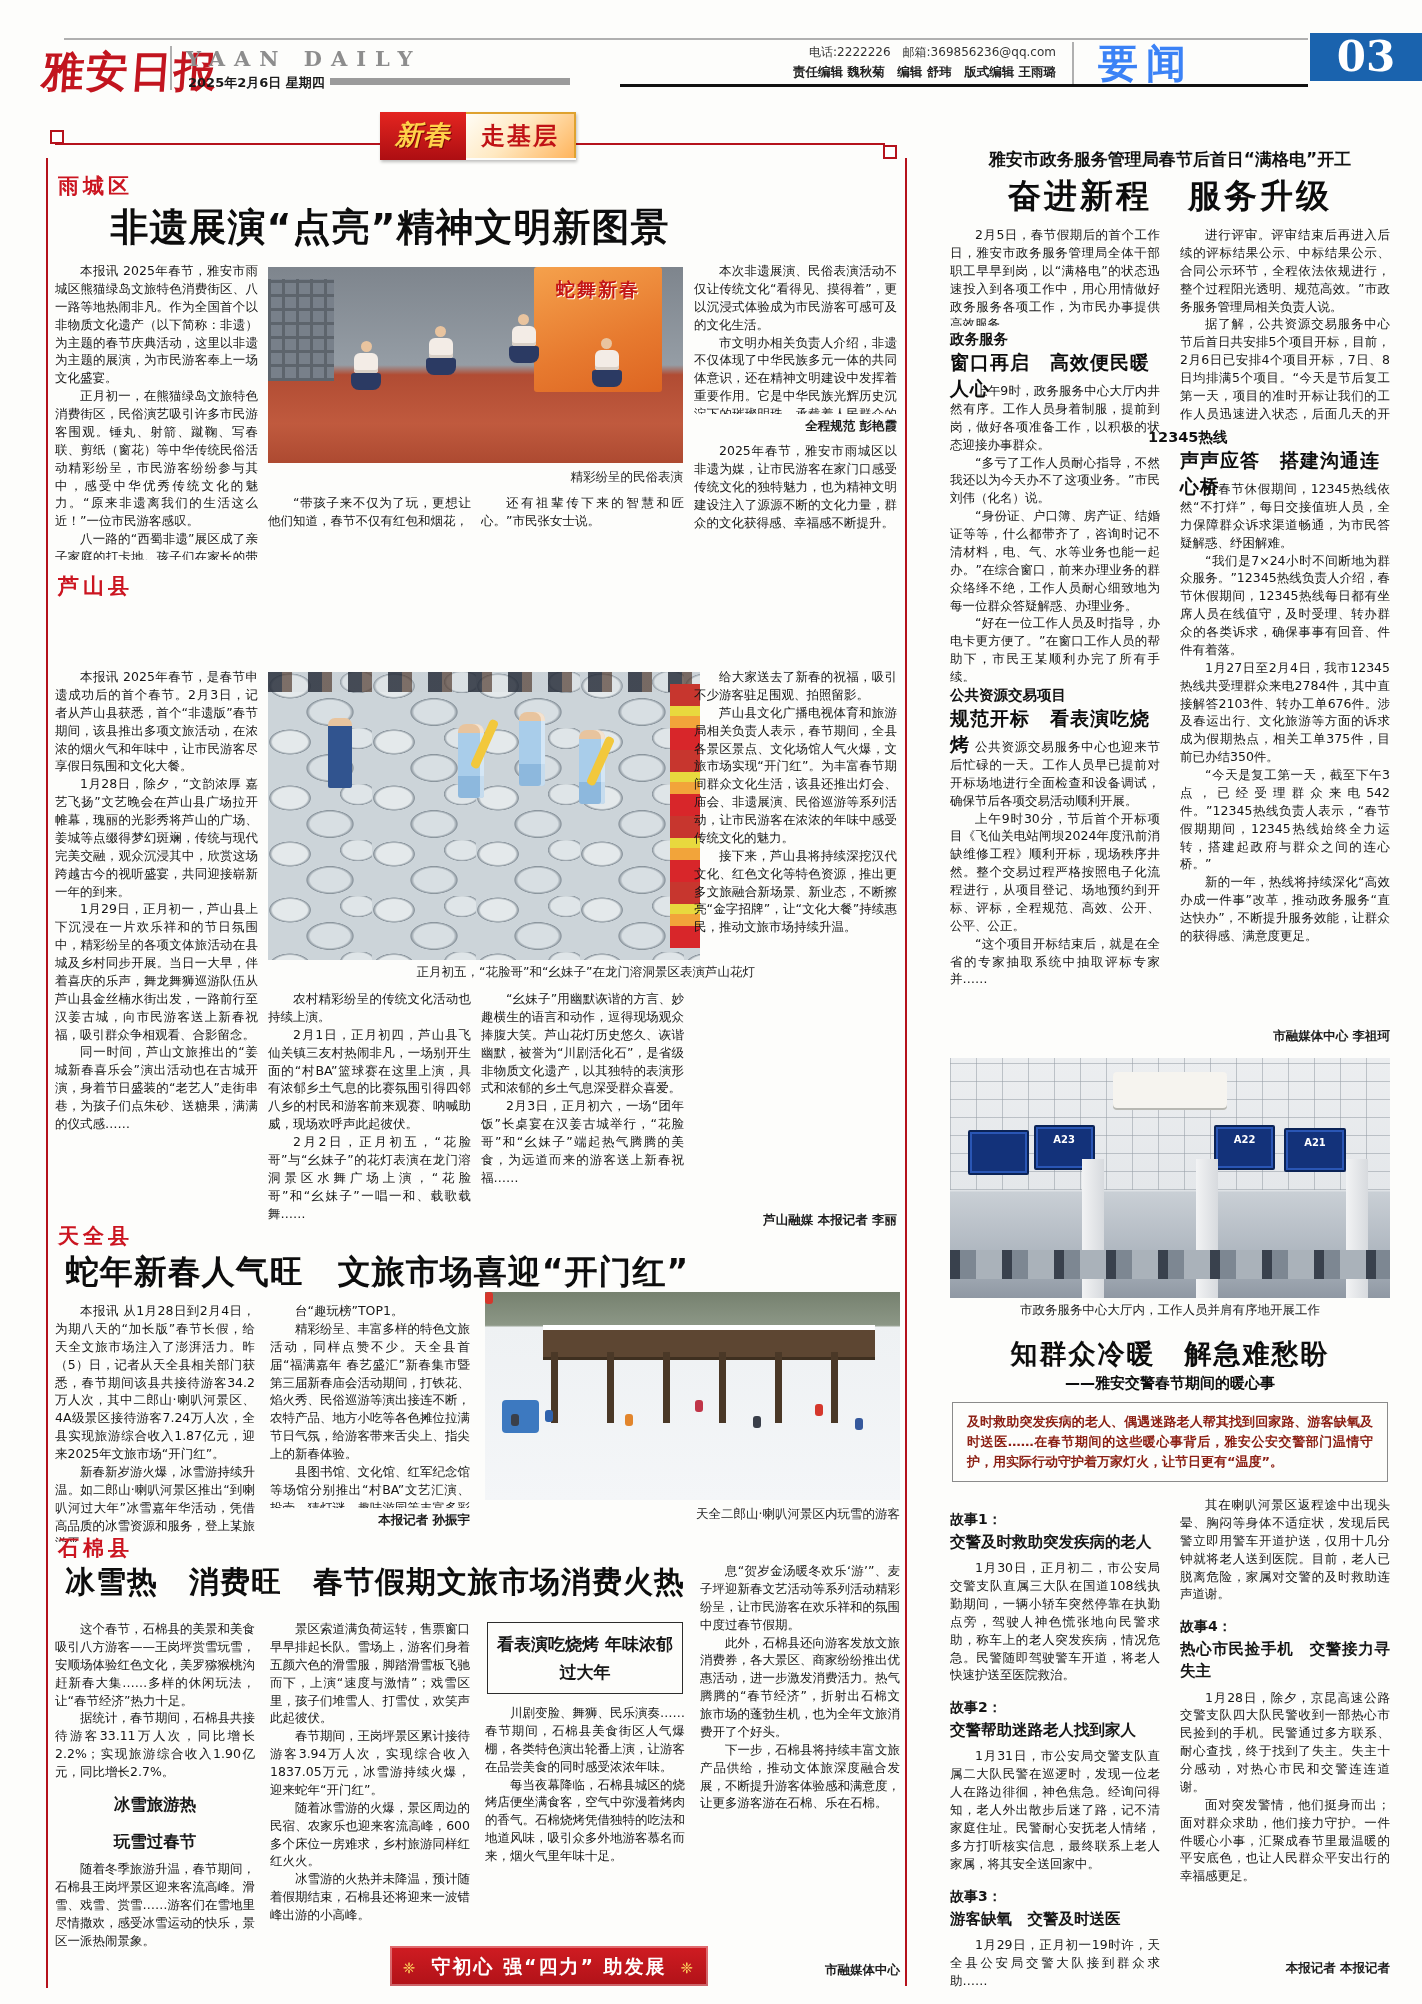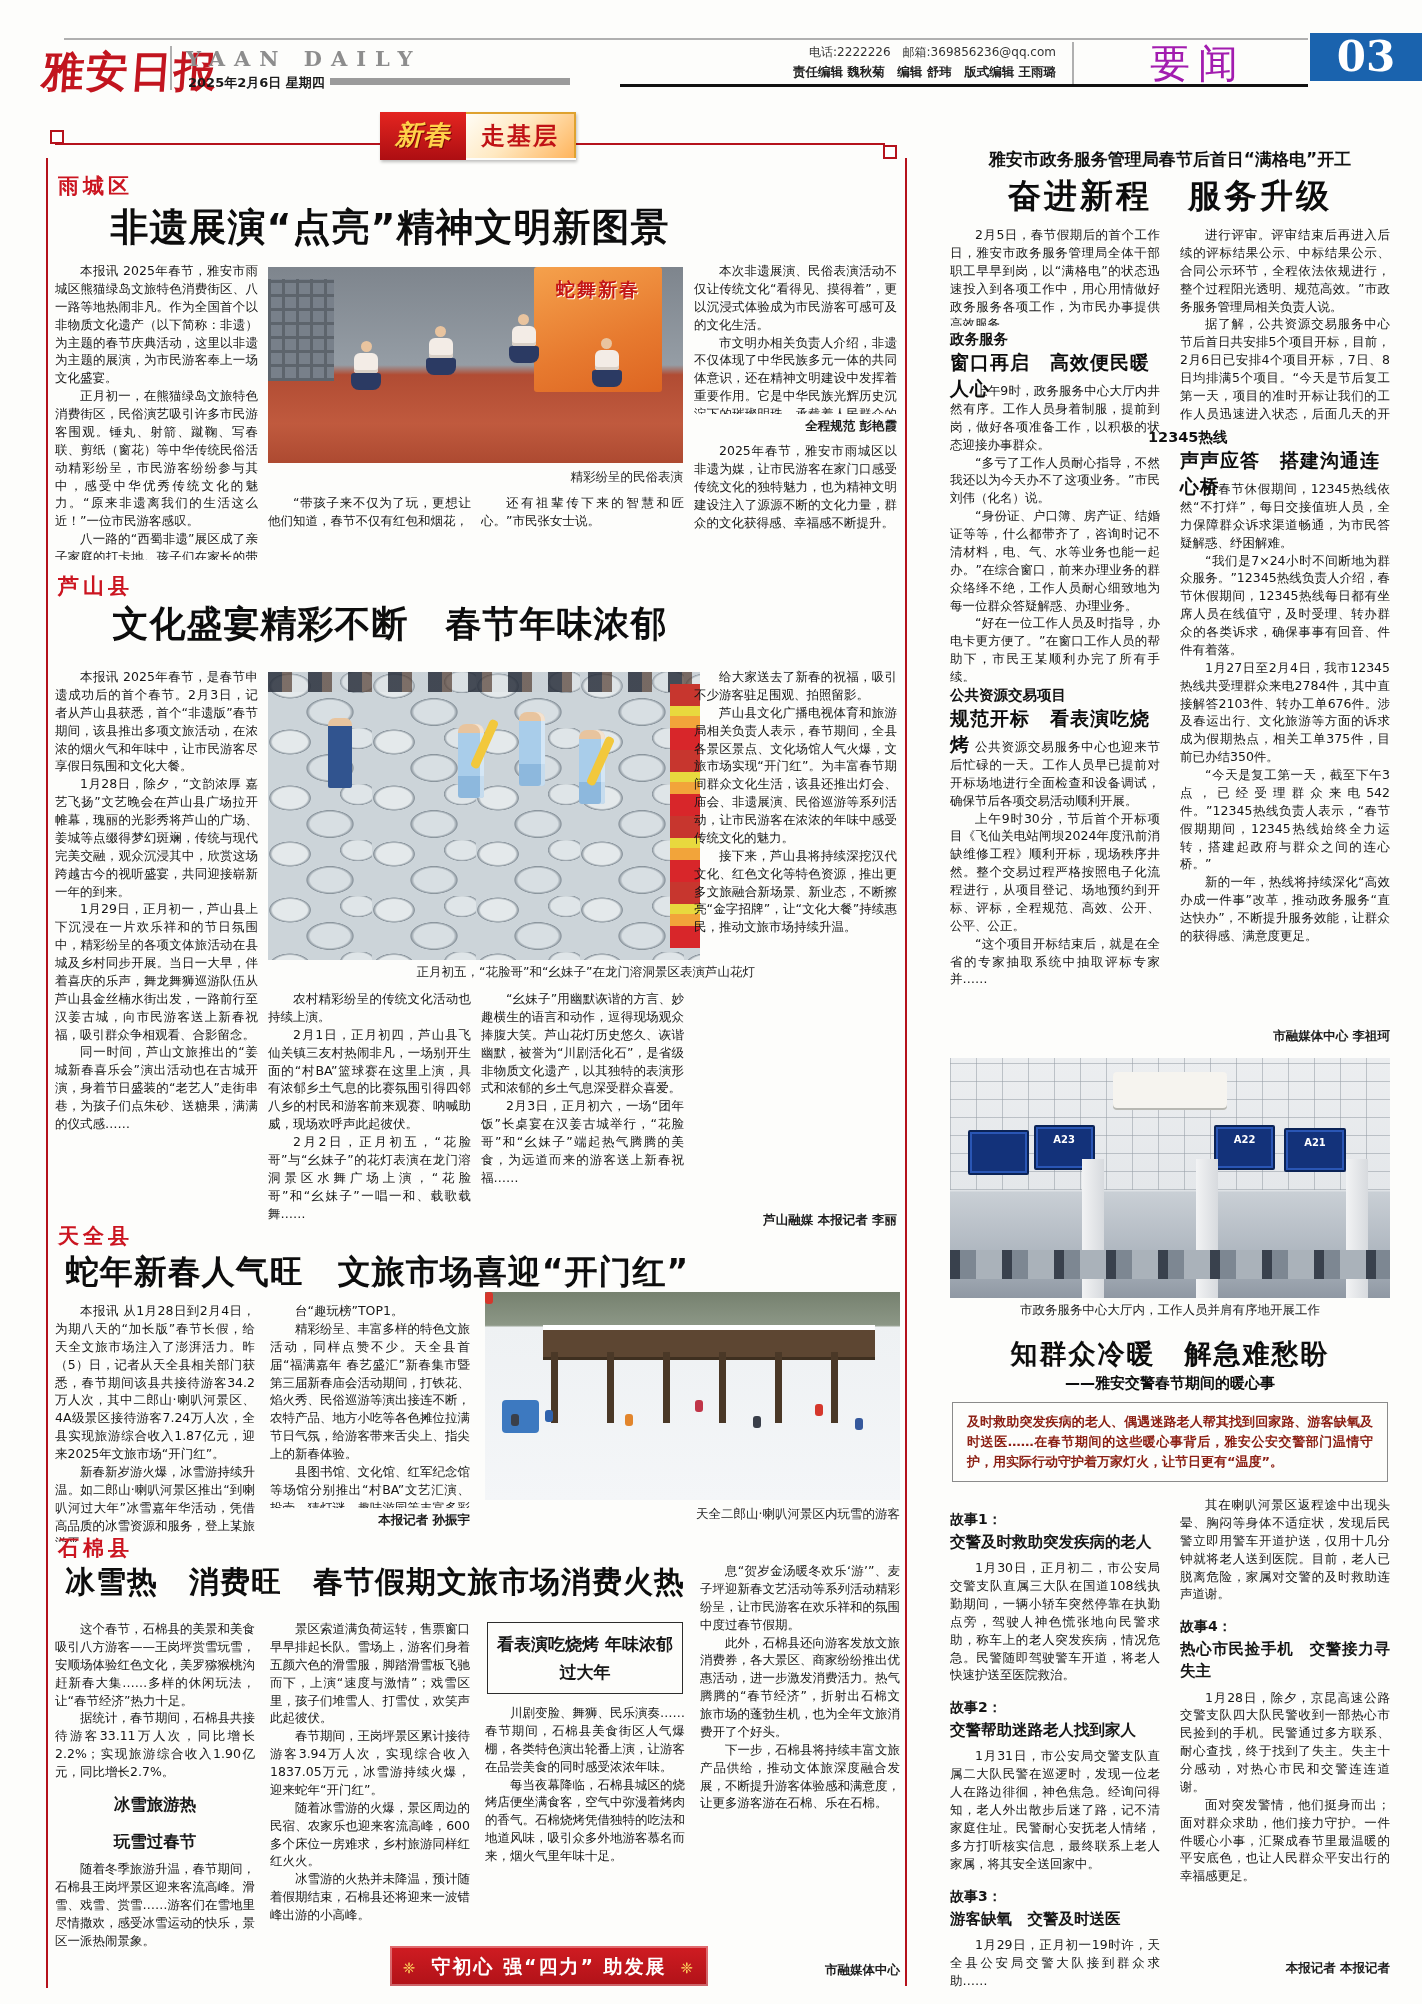--- a/index.html
+++ b/index.html
@@ -11,22 +11,22 @@
   .blackline{position:absolute;background:#111;}
   
   .logo{position:absolute;left:42px;top:44px;font-family:"DejaVu Serif","Liberation Serif",serif;
         font-weight:900;font-size:42px;color:#c2151f;letter-spacing:2px;transform:skewX(-4deg);}
   .logo-en{position:absolute;left:186px;top:46px;font-family:"DejaVu Serif","Liberation Serif",serif;
         font-weight:700;font-size:21px;color:#8d8d8d;letter-spacing:9px;}
   .date{position:absolute;left:188px;top:74px;font-size:13px;color:#1a1a1a;font-weight:600;}
   .datebar{position:absolute;left:330px;top:78px;width:240px;height:7px;background:#9b9b9b;}
   .contact{position:absolute;right:366px;top:44px;width:460px;text-align:right;font-size:12px;color:#333;}
   .editors{position:absolute;right:366px;top:64px;width:480px;text-align:right;font-size:12.5px;color:#222;font-weight:600;}
-  .section-name{position:absolute;left:1098px;top:36px;width:200px;text-align:center;
-        font-size:40px;font-weight:400;color:#a21caf;letter-spacing:8px;}
+  .section-name{position:absolute;left:1098px;top:36px;width:200px;
+        font-size:40px;font-weight:700;color:#3b82f6;letter-spacing:8px;}
   .pageno{position:absolute;left:1310px;top:33px;width:112px;height:48px;background:#1a63ae;
         color:#fff;font-family:"DejaVu Serif","Liberation Serif",serif;font-weight:900;font-size:42px;
         text-align:center;line-height:48px;}
   
   .badge{position:absolute;left:380px;top:112px;width:196px;height:48px;display:flex;
         box-shadow:1px 2px 3px rgba(0,0,0,.25);}
   .badge-l{width:86px;height:48px;background:linear-gradient(180deg,#e42520,#ad0e12);
         color:#ffd24a;font-family:"DejaVu Serif","Liberation Serif",serif;font-weight:900;font-size:27px;
         text-align:center;line-height:46px;letter-spacing:1px;font-style:italic;text-shadow:1px 1px 0 #7a0608;}
   .badge-r{flex:1;height:44px;background:linear-gradient(135deg,#fffdf6 0%,#ffe9c2 45%,#ffb45c 100%);
@@ -183,21 +183,20 @@
   <div class="col" style="left:694px;top:262px;width:203px;height:152px;">
       <div class="blk blk-p">本次非遗展演、民俗表演活动不仅让传统文化“看得见、摸得着”，更以沉浸式体验成为市民游客可感可及的文化生活。</div>
       <div class="blk blk-p">市文明办相关负责人介绍，非遗不仅体现了中华民族多元一体的共同体意识，还在精神文明建设中发挥着重要作用。它是中华民族光辉历史沉淀下的璀璨明珠，承载着人民群众的共同价值观念，通过口传心授世代相传，具有鲜明的持续性和群众性。</div>
     </div>
   <div class="byline" style="left:694px;top:418px;width:203px;">全程规范 彭艳霞</div>
   <div class="col" style="left:694px;top:442px;width:203px;height:118px;">
       <div class="blk blk-p">2025年春节，雅安市雨城区以非遗为媒，让市民游客在家门口感受传统文化的独特魅力，也为精神文明建设注入了源源不断的文化力量，群众的文化获得感、幸福感不断提升。</div>
     </div>
 
   <div class="county" style="left:58px;top:572px;">芦山县</div>
-  <div class="headline" style="left:70px;top:600px;width:640px;font-size:36px;letter-spacing:1px;">文化盛宴精彩不断　春节年味浓郁</div>
   <div class="col" style="left:55px;top:668px;width:203px;height:572px;">
       <div class="blk blk-p">本报讯 2025年春节，是春节申遗成功后的首个春节。2月3日，记者从芦山县获悉，首个“非遗版”春节期间，该县推出多项文旅活动，在浓浓的烟火气和年味中，让市民游客尽享假日氛围和文化大餐。</div>
       <div class="blk blk-p">1月28日，除夕，“文韵浓厚 嘉艺飞扬”文艺晚会在芦山县广场拉开帷幕，瑰丽的光影秀将芦山的广场、姜城等点缀得梦幻斑斓，传统与现代完美交融，观众沉浸其中，欣赏这场跨越古今的视听盛宴，共同迎接崭新一年的到来。</div>
       <div class="blk blk-p">1月29日，正月初一，芦山县上下沉浸在一片欢乐祥和的节日氛围中，精彩纷呈的各项文体旅活动在县城及乡村同步开展。当日一大早，伴着喜庆的乐声，舞龙舞狮巡游队伍从芦山县金丝楠水街出发，一路前行至汉姜古城，向市民游客送上新春祝福，吸引群众争相观看、合影留念。</div>
       <div class="blk blk-p">同一时间，芦山文旅推出的“姜城新春喜乐会”演出活动也在古城开演，身着节日盛装的“老艺人”走街串巷，为孩子们点朱砂、送糖果，满满的仪式感……</div>
     </div>
 
   <div class="photo" id="ph2" style="left:268px;top:672px;width:432px;height:288px;">
     <div class="crowd"></div>
     <div class="dark" style="left:14%;top:16%;"></div>

